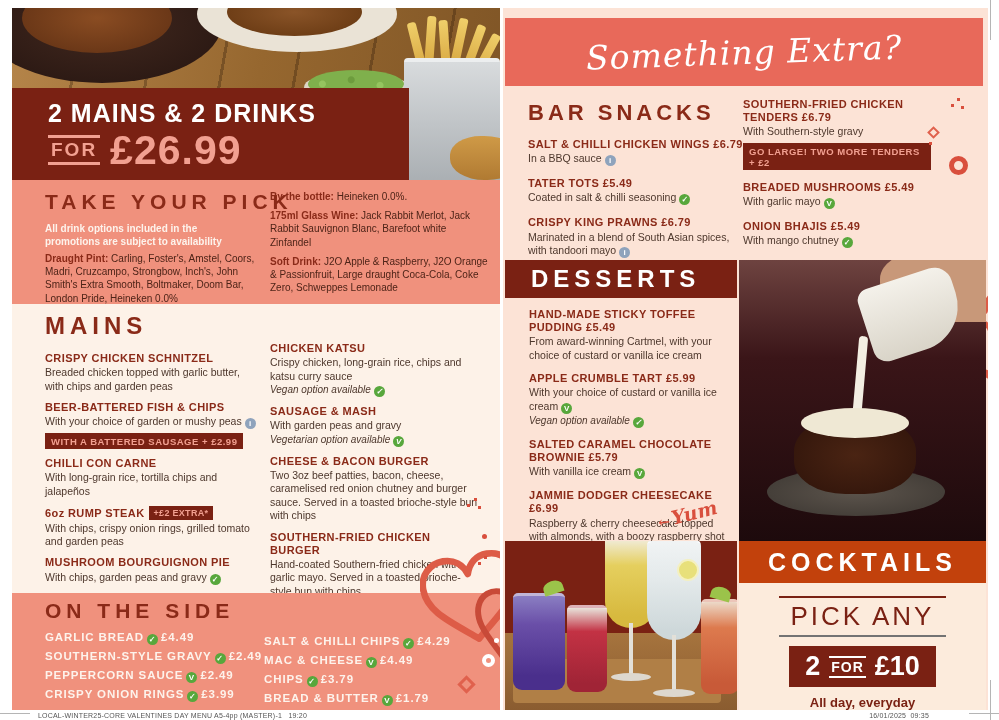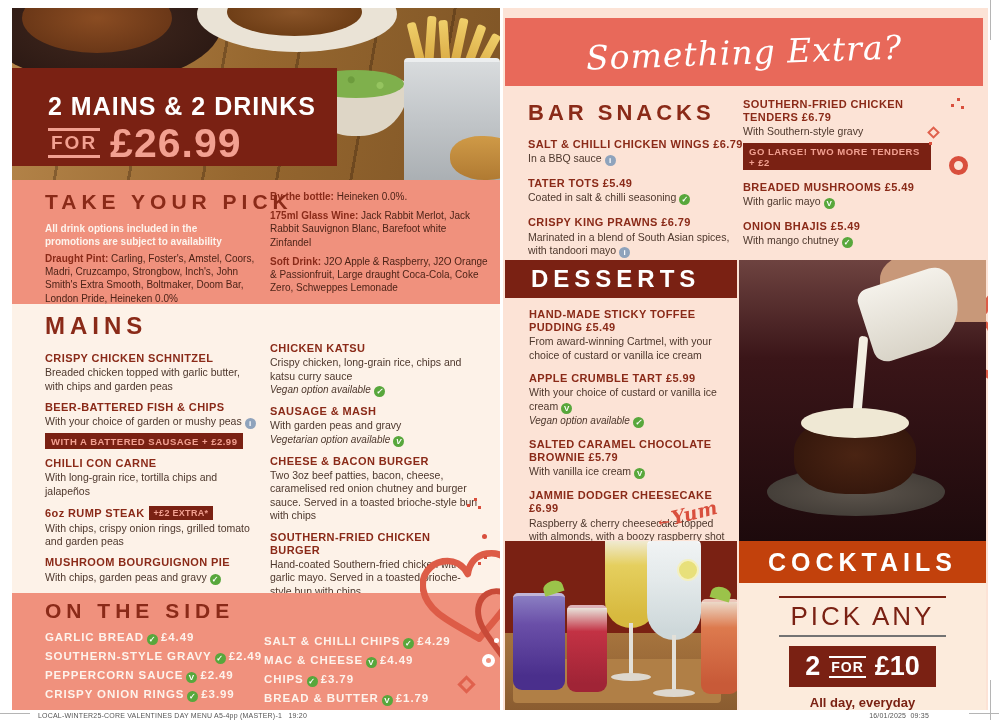--- a/index.html
+++ b/index.html
@@ -29,21 +29,21 @@
   .pt-plate{position:absolute;left:185px;top:-32px;width:200px;height:76px;background:#eae3d6;border-radius:50%;}
   .pt-plate-food{position:absolute;left:215px;top:-20px;width:135px;height:48px;background:radial-gradient(#8a5428,#63350f);border-radius:50%;}
   .pt-peas-bowl{position:absolute;left:292px;top:72px;width:104px;height:56px;background:#ded6c6;border-radius:8px 8px 48px 48px;}
   .pt-peas{position:absolute;left:296px;top:62px;width:96px;height:28px;background:#7fb04c;border-radius:50%;
     background-image:radial-gradient(circle at 15% 50%,#95c45f 3px,transparent 4px),radial-gradient(circle at 45% 35%,#6d9c3d 3px,transparent 4px),radial-gradient(circle at 75% 55%,#95c45f 3px,transparent 4px);}
   .pt-bucket{position:absolute;left:392px;top:50px;width:96px;height:122px;background:linear-gradient(#d8dbdd,#a9aeb2);border-radius:4px;border-top:4px solid #eceeef;}
   .fry{position:absolute;width:9px;height:46px;background:linear-gradient(#f0cf6a,#d9a943);border-radius:3px;}
   .pt-fish{position:absolute;left:438px;top:128px;width:72px;height:44px;background:linear-gradient(#cf9a47,#b07a32);border-radius:45% 55% 50% 50%;}
 
   
-  .hero{position:absolute;left:0;top:60px;width:325px;height:98px;background:#7a2113;box-sizing:border-box;padding:24px 0 0 36px;}
+  .hero{position:absolute;left:0;top:80px;width:397px;height:98px;background:#7a2113;box-sizing:border-box;padding:11px 0 0 36px;}
   .hero-l1{color:#ffffff;font-size:25px;font-weight:bold;letter-spacing:1px;}
   .hero-l2{margin-top:4px;display:flex;align-items:center;gap:10px;}
   .hero-for{color:#f2a091;font-size:19px;font-weight:bold;letter-spacing:2px;border-top:3px solid #f2a091;border-bottom:3px solid #f2a091;padding:1px 3px;}
   .hero-price{color:#f2a091;font-size:41px;font-weight:bold;letter-spacing:1px;line-height:.9;}
 
   
   .typ{position:absolute;left:0;top:172px;width:488px;height:124px;background:#f0917d;}
   .typ-title{left:33px;top:10px;font-size:21px;}
   .typ-note{position:absolute;left:33px;top:42px;width:195px;font-size:10px;line-height:1.3;color:#fdf3ec;font-weight:bold;}
   .typ-entry{font-size:10px;line-height:1.32;color:#4d2317;margin-bottom:6px;}

